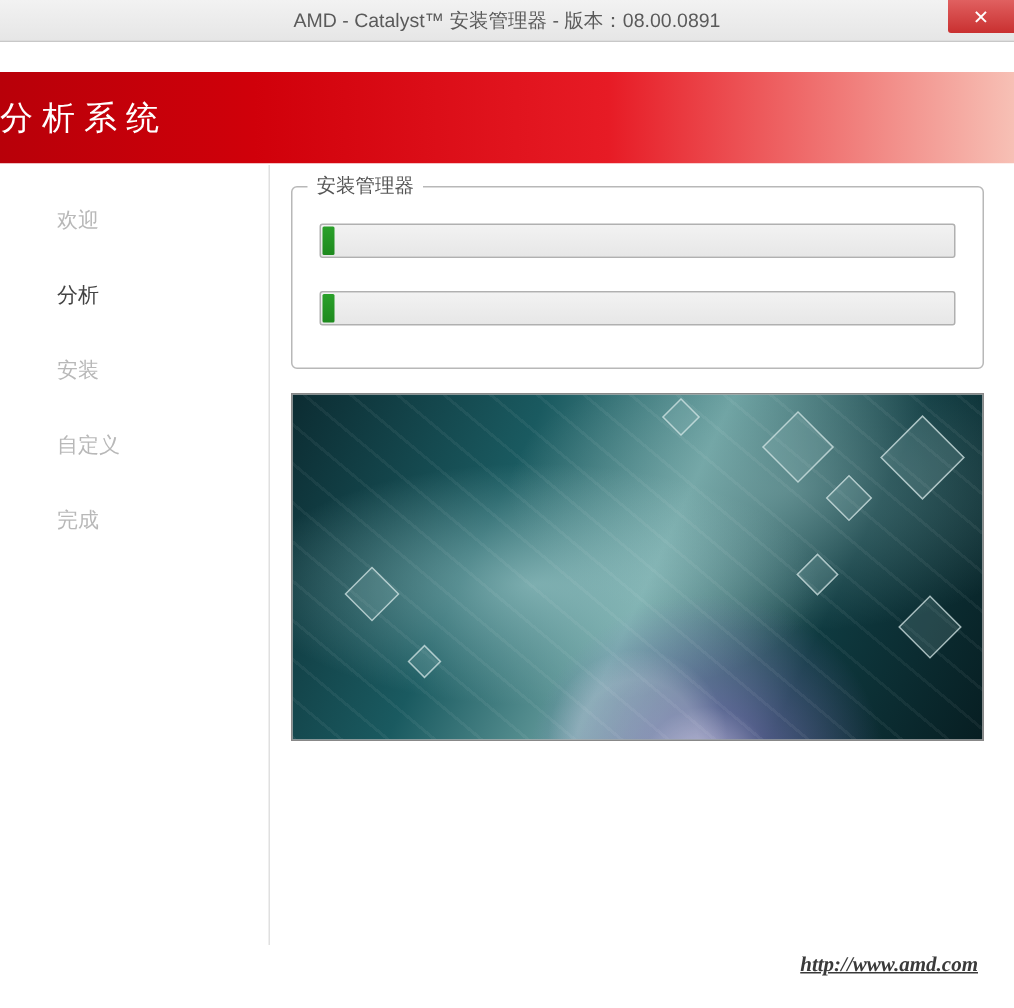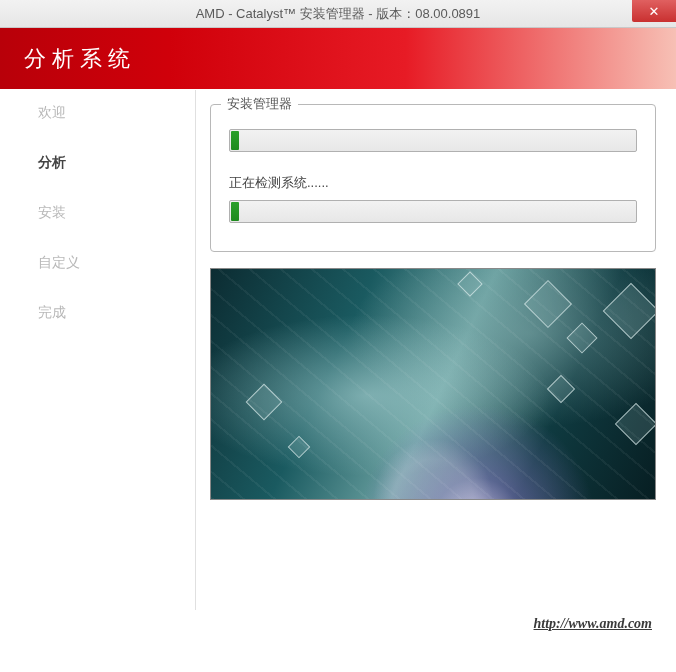--- a/index.html
+++ b/index.html
@@ -34,43 +34,43 @@
     font-size: 13px;
     cursor: pointer;
     border-bottom-left-radius: 2px;
   }
   .header {
     height: 62px;
     background: linear-gradient(90deg, #b80009 0%, #d0000a 25%, #e71b25 60%, #f7c0b5 100%);
     color: #fff;
     font-size: 22px;
     letter-spacing: 6px;
-    padding-left: 24px;
     display: flex;
     align-items: center;
     border-bottom: 1px solid #fff;
+    margin-top: 20px;
   }
   .body-area {
     display: flex;
     height: 520px;
   }
   .sidebar {
-    width: 196px;
+    width: 180px;
     border-right: 1px solid #e0e0e0;
-    padding-top: 4px;
+    padding-top: 18px;
   }
   .sidebar .step {
     padding: 10px 0 10px 38px;
     font-size: 14px;
     color: #b8b8b8;
     margin-bottom: 12px;
   }
   .sidebar .step.active {
     color: #444;
-    font-weight: 700;
+    font-weight: 400;
   }
   .main {
     flex: 1;
     padding: 14px 20px 0 14px;
     position: relative;
   }
   .group {
     border: 1px solid #b8b8b8;
     border-radius: 4px;
     padding: 24px 18px 28px 18px;
@@ -183,21 +183,20 @@
   </div>
 
   <div class="main">
     <div class="group">
       <div class="group-title">安装管理器</div>
 
       <div class="progress">
         <div class="fill" style="width:2%"></div>
       </div>
 
-      <div class="label-row">正在检测系统......</div>
       <div class="progress">
         <div class="fill" style="width:2%"></div>
       </div>
     </div>
 
     <div class="banner">
       <div class="sq" style="width:34px;height:34px;left:320px;top:18px"></div>
       <div class="sq" style="width:22px;height:22px;left:360px;top:58px"></div>
       <div class="sq" style="width:40px;height:40px;left:400px;top:22px"></div>
       <div class="sq" style="width:18px;height:18px;left:250px;top:6px"></div>

